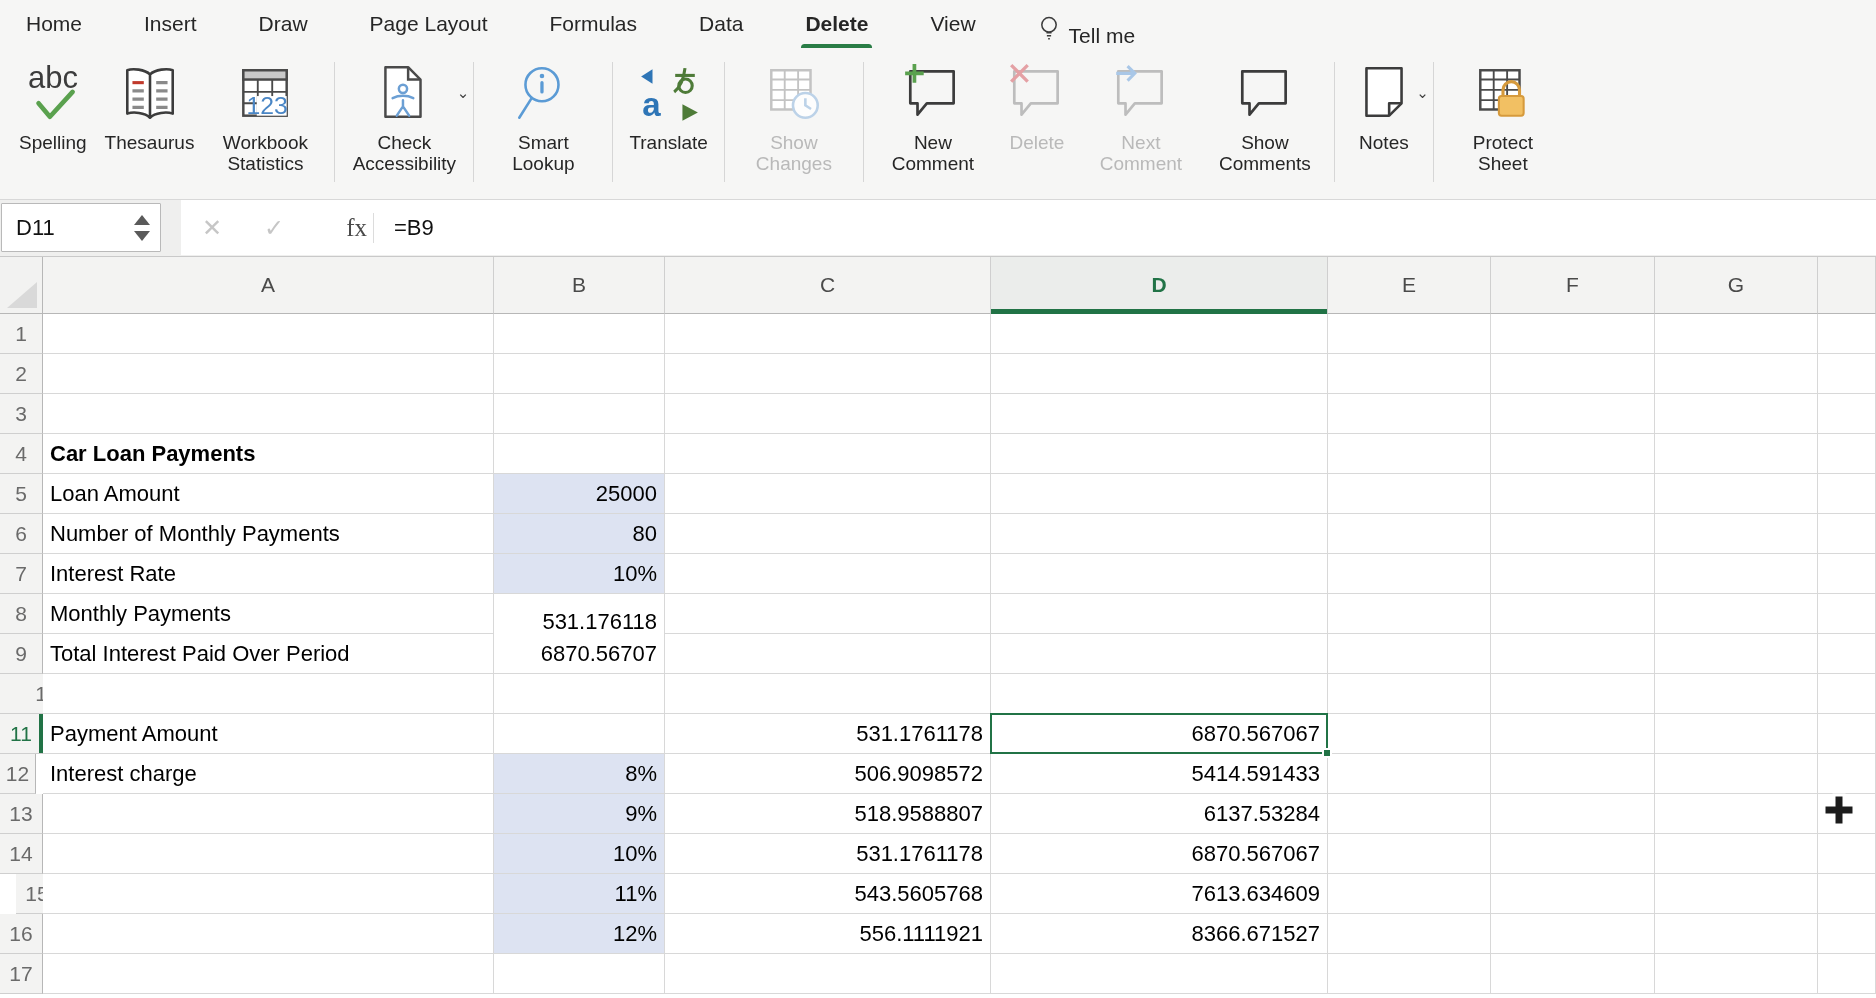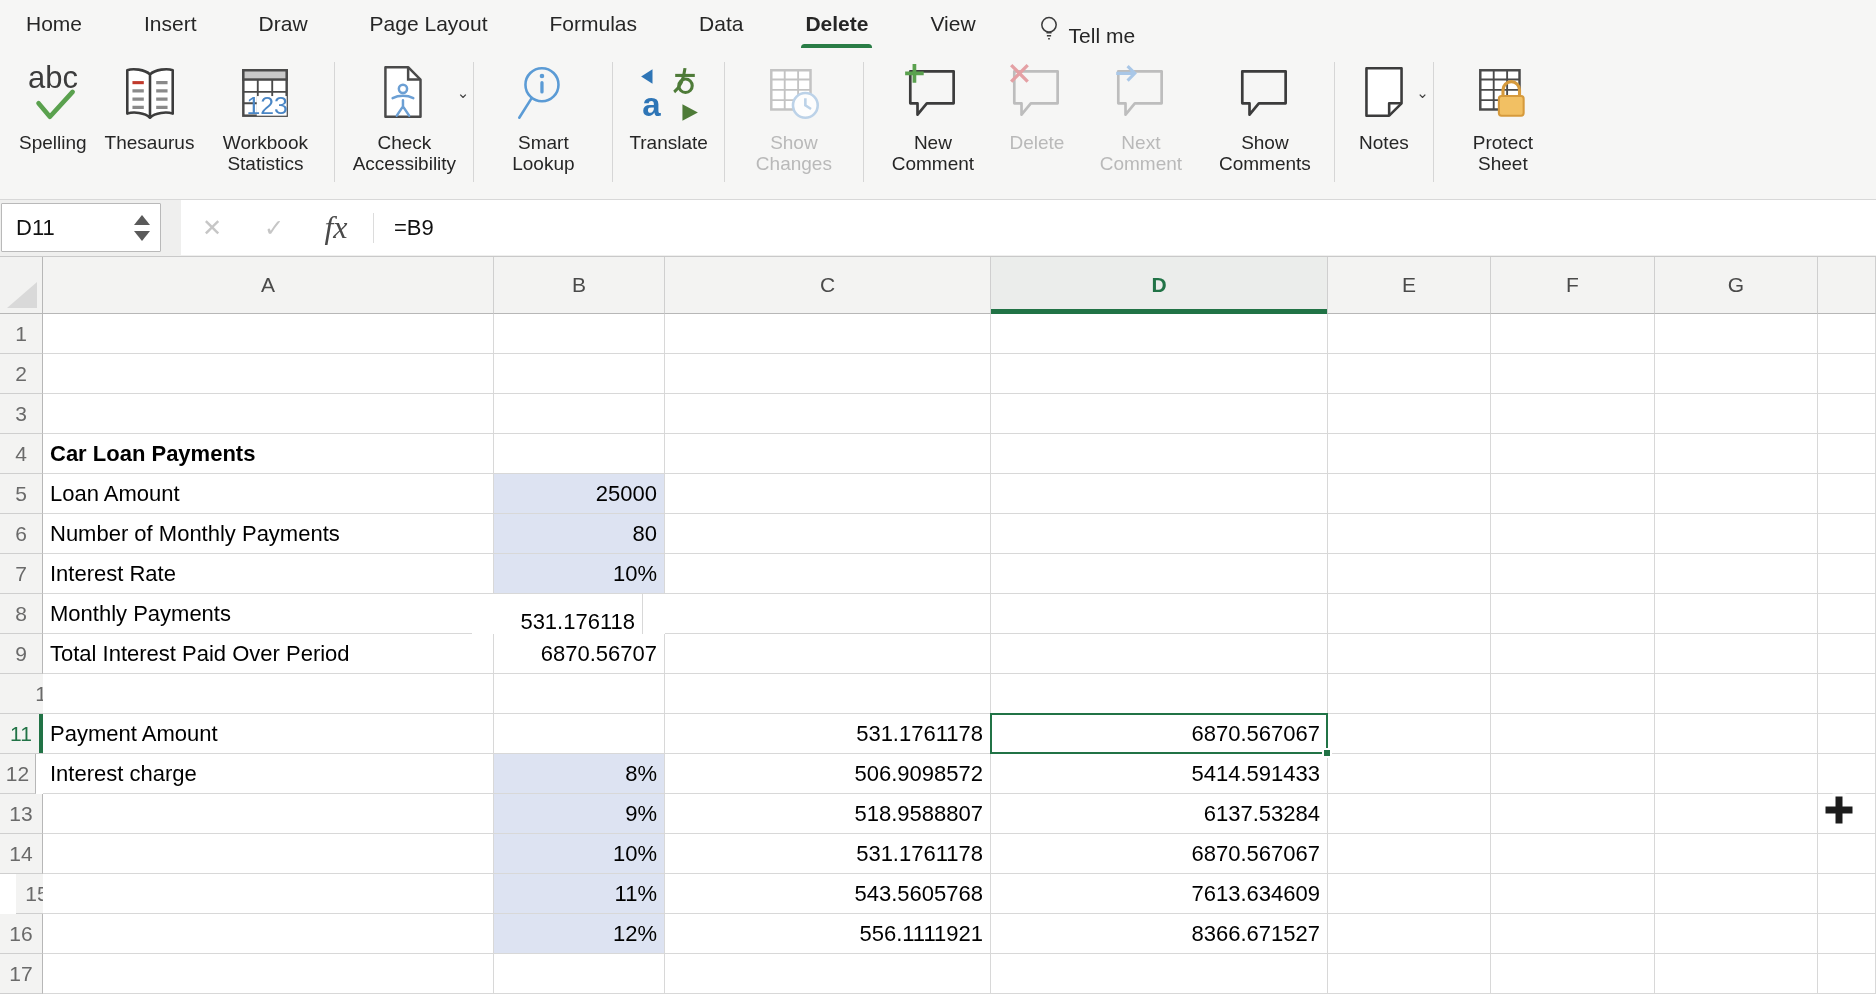--- a/index.html
+++ b/index.html
@@ -47,21 +47,21 @@
     width:160px; margin:3px 0 4px 1px; background:#fff;
     border:1px solid #b9b9b9; border-radius:1px;
     display:flex; align-items:center; font-size:22px; color:#111;
     padding-left:14px; position:relative;
   }
   .stepper { position:absolute; right:10px; top:0; bottom:0; display:flex; flex-direction:column; justify-content:center; gap:6px; }
   .stepper .up    { width:0; height:0; border-left:8px solid transparent; border-right:8px solid transparent; border-bottom:10px solid #5a5a5a; }
   .stepper .down  { width:0; height:0; border-left:8px solid transparent; border-right:8px solid transparent; border-top:10px solid #5a5a5a; }
   .fb-right { flex:1; background:#fff; margin:0 0 1px 20px; display:flex; align-items:center; }
   .fb-ico { font-size:24px; color:#c6c6c6; width:62px; text-align:center; }
-  .fb-fx  { font-family:"Liberation Serif",serif; font-style:italic; font-size:32px; color:#4a4a4a; width:62px; text-align:center; }
+  .fb-fx  { font-family:"Liberation Serif",serif; font-size:25px; color:#4a4a4a; width:62px; text-align:right; }
   .fb-div { width:1px; height:30px; background:#dcdcdc; margin:0 6px; }
   .fb-formula { font-size:22px; color:#111; margin-left:14px; }
   
   .sheet { position:absolute; left:0; top:257px; width:1876px; height:741px; background:#fff; overflow:hidden; }
   .sheet > div { position:absolute; }
   .corner { background:#f2f2f1; border-right:1px solid #b7b7b7; border-bottom:1px solid #b7b7b7; }
   .tri {
     position:absolute; right:5px; bottom:5px; width:0; height:0;
     border-left:30px solid transparent; border-bottom:26px solid #d9d9d9;
   }
@@ -349,21 +349,21 @@
       <div class="cell" style="left: 43px; top: 297px; width: 451px; height: 40px;">Interest Rate</div>
       <div class="cell num fill" style="left: 494px; top: 297px; width: 171px; height: 40px;">10%</div>
       <div class="cell" style="left: 665px; top: 297px; width: 326px; height: 40px;"></div>
       <div class="cell" style="left: 991px; top: 297px; width: 337px; height: 40px;"></div>
       <div class="cell" style="left: 1328px; top: 297px; width: 163px; height: 40px;"></div>
       <div class="cell" style="left: 1491px; top: 297px; width: 164px; height: 40px;"></div>
       <div class="cell" style="left: 1655px; top: 297px; width: 163px; height: 40px;"></div>
       <div class="cell" style="left: 1818px; top: 297px; width: 58px; height: 40px;"></div>
       <div class="rowhdr" style="left: 0px; top: 337px; width: 43px; height: 40px;">8</div>
       <div class="cell" style="left: 43px; top: 337px; width: 451px; height: 40px;">Monthly Payments</div>
-      <div class="cell num" style="left: 472px; top: 337px; width: 171px; height: 56px;">531.176118</div>
+      <div class="cell num" style="left: 494px; top: 337px; width: 171px; height: 56px;">531.176118</div>
       <div class="cell" style="left: 665px; top: 337px; width: 326px; height: 40px;"></div>
       <div class="cell" style="left: 991px; top: 337px; width: 337px; height: 40px;"></div>
       <div class="cell" style="left: 1328px; top: 337px; width: 163px; height: 40px;"></div>
       <div class="cell" style="left: 1491px; top: 337px; width: 164px; height: 40px;"></div>
       <div class="cell" style="left: 1655px; top: 337px; width: 163px; height: 40px;"></div>
       <div class="cell" style="left: 1818px; top: 337px; width: 58px; height: 40px;"></div>
       <div class="rowhdr" style="left: 0px; top: 377px; width: 43px; height: 40px;">9</div>
       <div class="cell" style="left: 43px; top: 377px; width: 451px; height: 40px;">Total Interest Paid Over Period</div>
       <div class="cell num" style="left: 494px; top: 377px; width: 171px; height: 40px;">6870.56707</div>
       <div class="cell" style="left: 665px; top: 377px; width: 326px; height: 40px;"></div>

